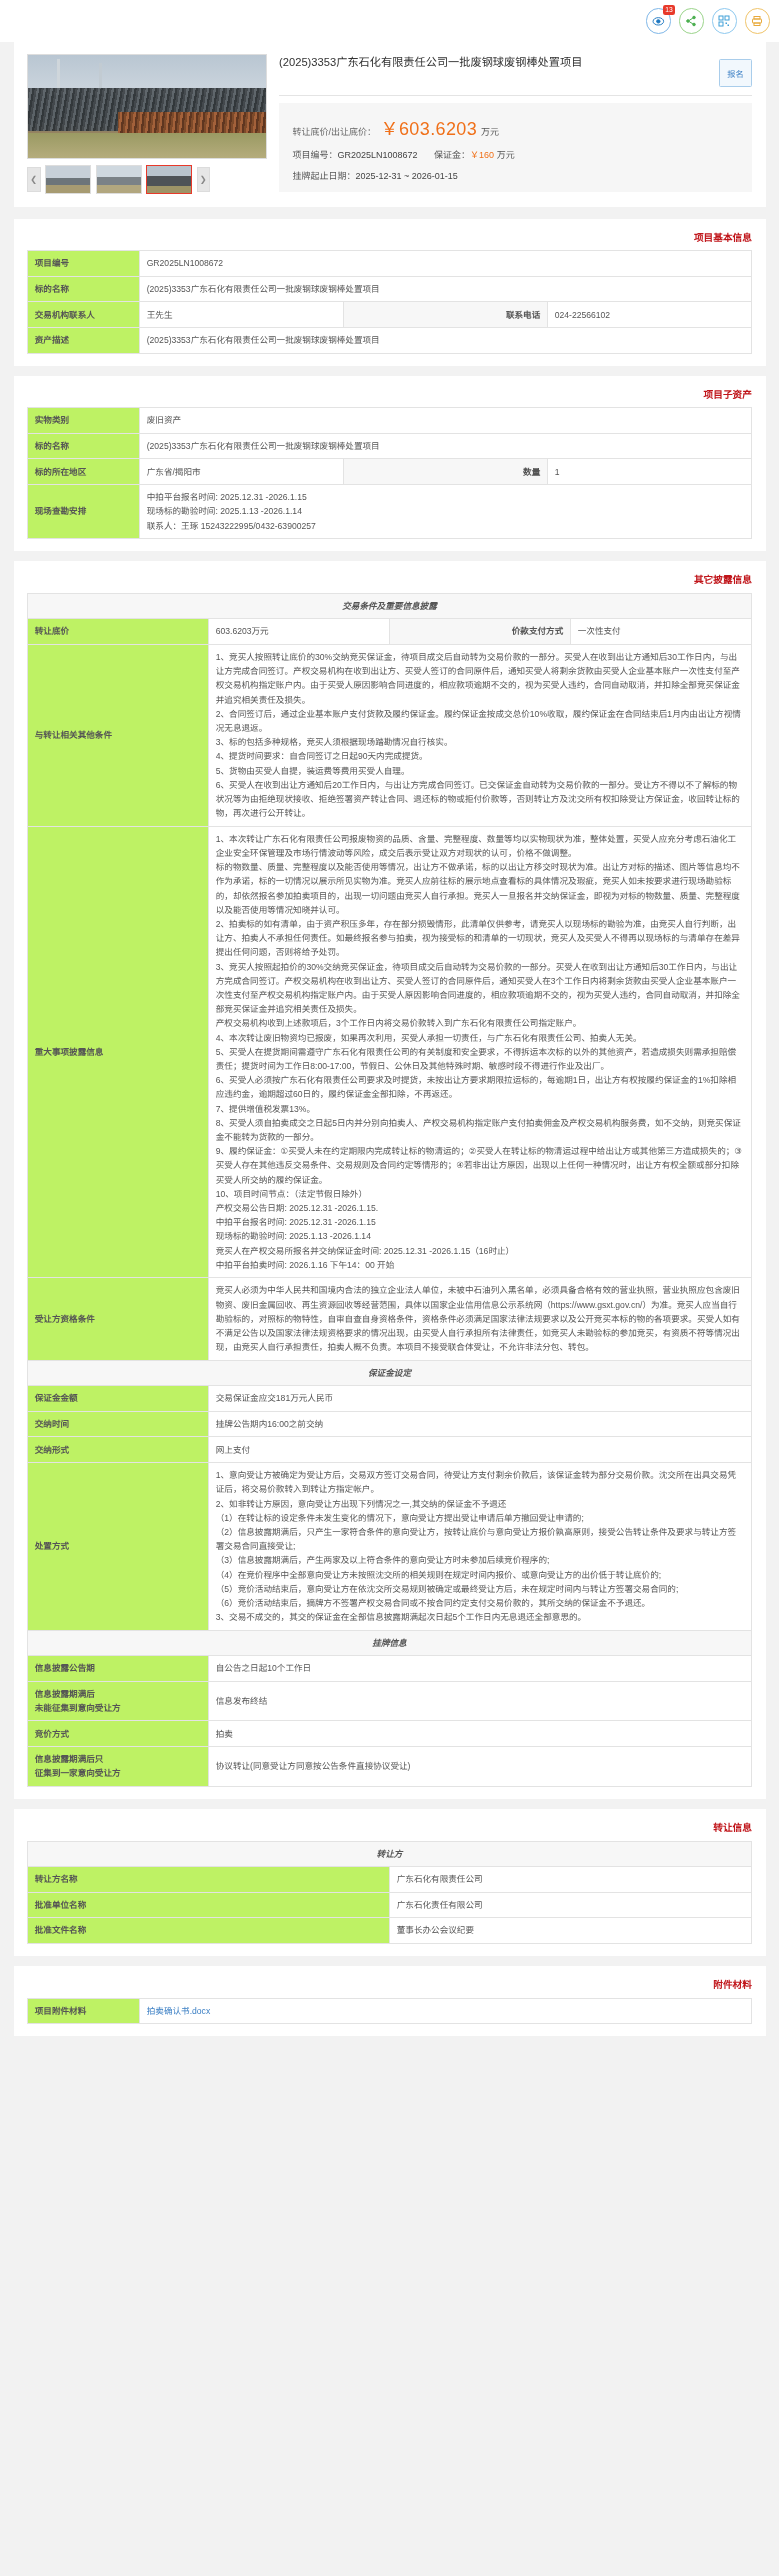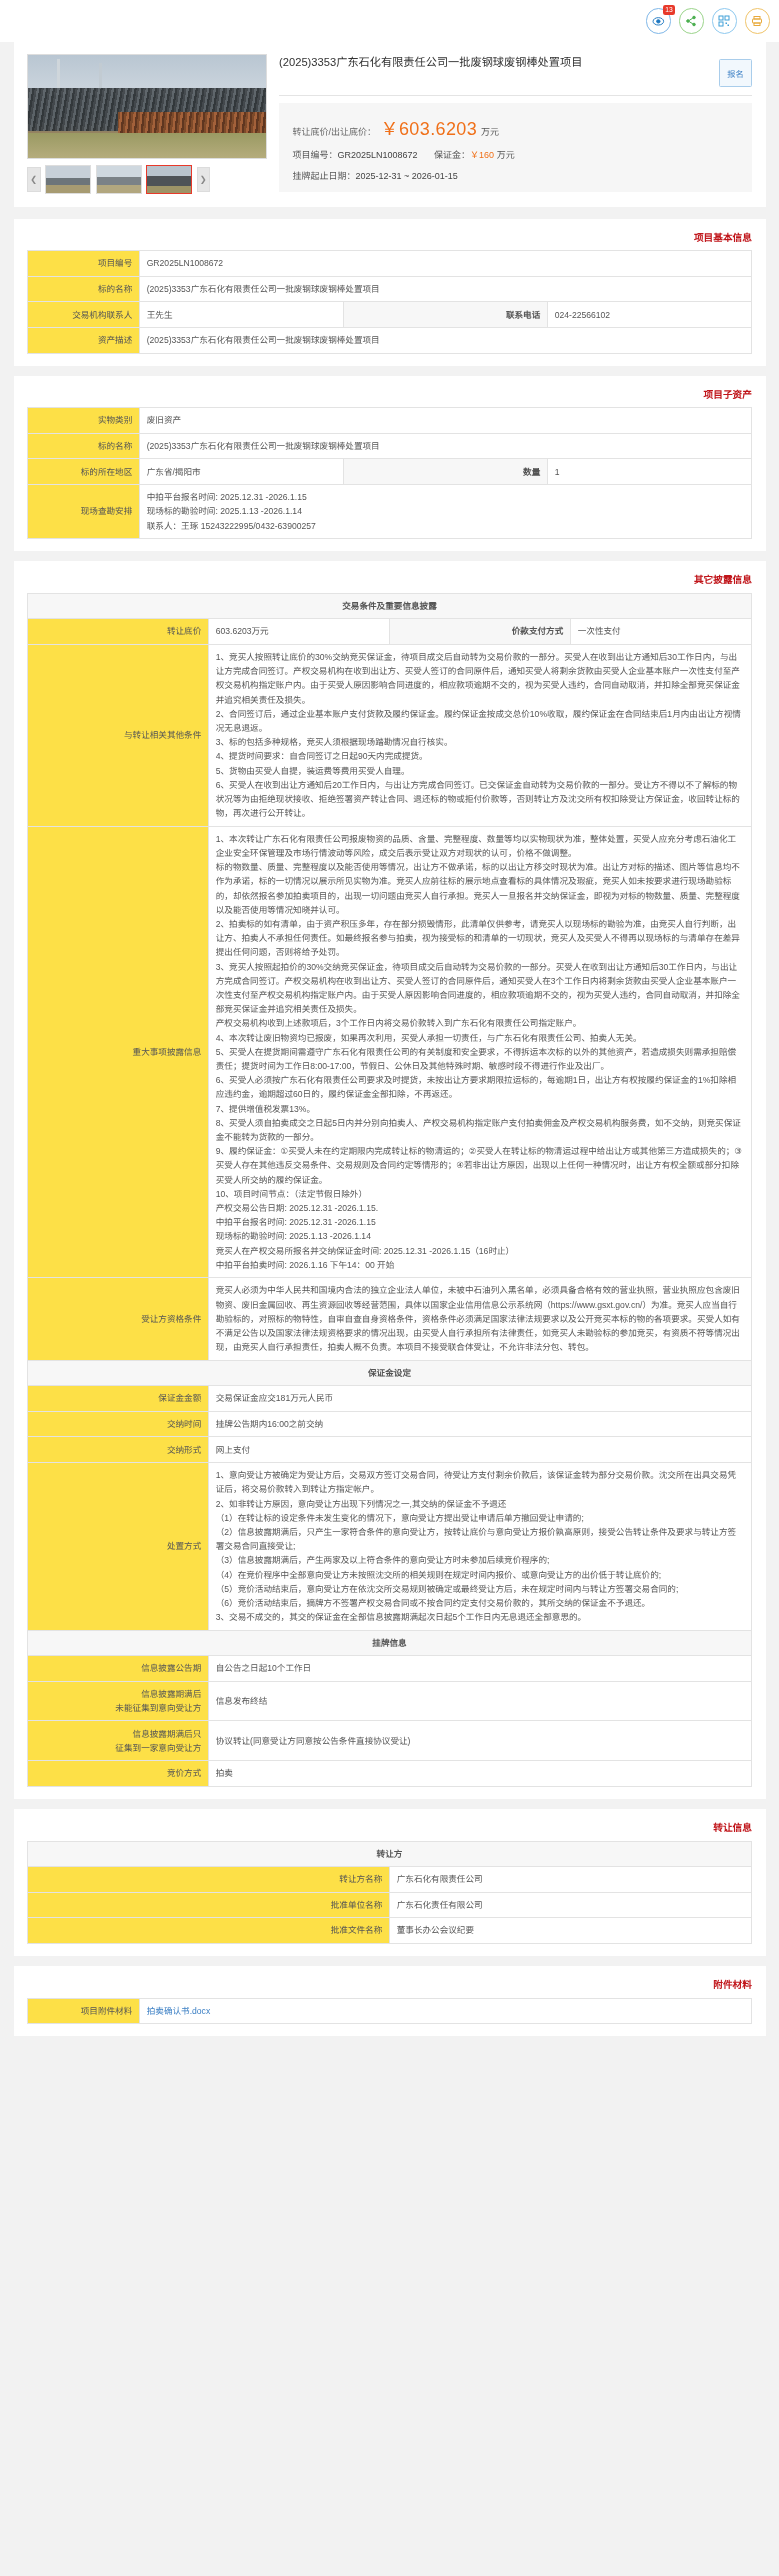--- a/index.html
+++ b/index.html
@@ -99,28 +99,28 @@
     text-align: right;
   }
   .block { background: #fff; padding: 10.5px 13.5px 12px 13.5px; margin-bottom: 10.5px; }
 
   table.info { width: 100%; border-collapse: collapse; table-layout: fixed; }
   table.info td {
     border: 0.7px solid #e3e3e3; font-size: 8.6px; color: #555;
     padding: 5.2px 6.7px; vertical-align: middle; line-height: 14.2px;
   }
   td.k {
-    background: #fde047; text-align: right; color: #222; font-weight: 400;
+    background: #bef264; color: #222; font-weight: 700;
     width: 112px; white-space: nowrap;
   }
   td.k2 { background:#f7f7f7; text-align: right; color:#222; font-weight:700; width: 90px; white-space: nowrap;}
   td.v { background: #fff; }
   td.sec-head {
     background: #f7f7f7; text-align: center; font-weight: 700;
-    color: #222; font-size: 9px; padding: 6.7px;
+    color: #222; font-size: 9px; padding: 6.7px; font-style: italic;
   }
   td.long { line-height: 14.2px; white-space: pre-line; padding: 6.7px 7.5px; }
   td.k.mid { vertical-align: middle; }
   .dl-link { color: #3b7fc4; text-decoration: none; cursor: pointer; }
 </style>
 </head>
 <body>
 
 <div class="page">
 
@@ -336,27 +336,27 @@
         <tr>
           <td class="k">信息披露公告期</td>
           <td class="v" colspan="3">自公告之日起10个工作日</td>
         </tr>
         <tr>
           <td class="k long">信息披露期满后
 未能征集到意向受让方</td>
           <td class="v" colspan="3">信息发布终结</td>
         </tr>
         <tr>
+          <td class="k">竞价方式</td>
+          <td class="v" colspan="3">拍卖</td>
+        </tr>
+        <tr>
           <td class="k long">信息披露期满后只
 征集到一家意向受让方</td>
           <td class="v" colspan="3">协议转让(同意受让方同意按公告条件直接协议受让)</td>
-        </tr>
-        <tr>
-          <td class="k">竞价方式</td>
-          <td class="v" colspan="3">拍卖</td>
         </tr>
       </tbody>
         </table>
     </div>
 
     <div class="block">
       <div class="sec-title">转让信息</div>
       <table class="info">
         <tbody>
             <tr>

